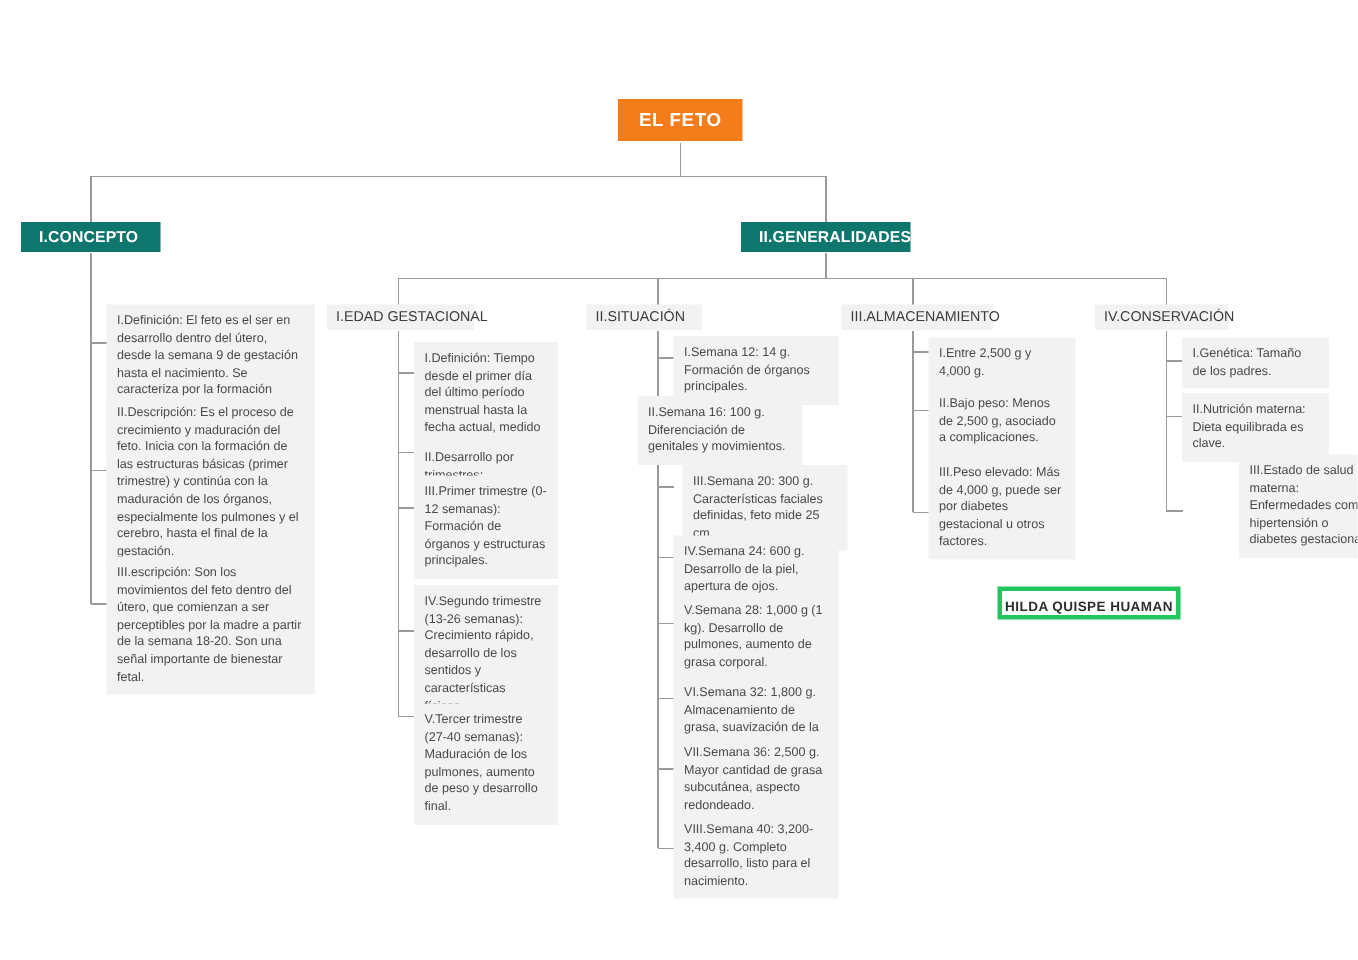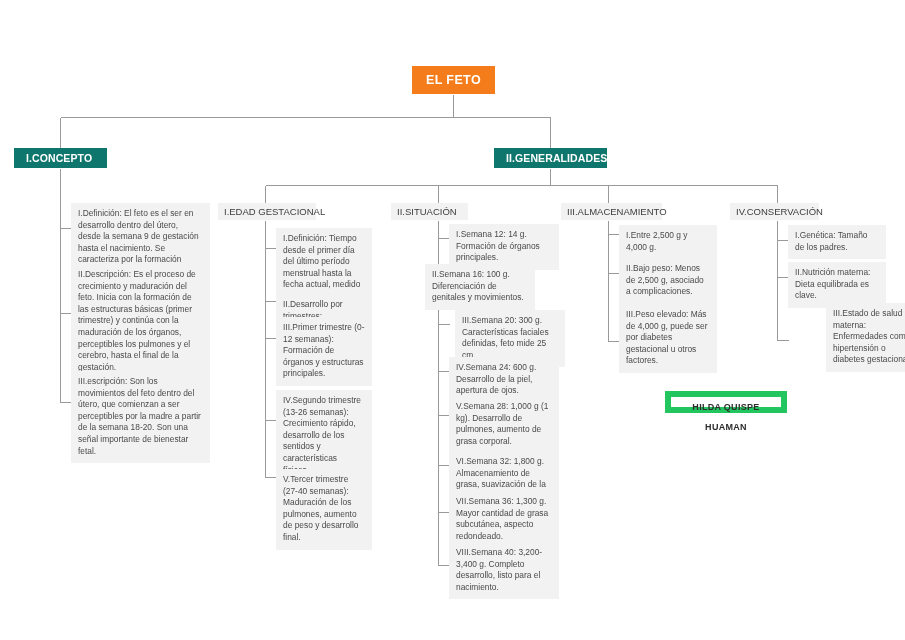--- a/index.html
+++ b/index.html
@@ -73,21 +73,21 @@
   .leaf-node {
     background: #F2F2F2;
     color: #4a4a4a;
     font-size: 8.4px;
     line-height: 11.6px;
     padding: 5px 7px 6px 7px;
     box-sizing: border-box;
   }
   
   .signature-node {
-    border: 6px solid #22c55e;
+    border: 3px solid #22c55e;
     background: #ffffff;
     color: #2d2d2d;
     font-size: 9px;
     font-weight: bold;
     letter-spacing: 0.3px;
     text-align: center;
     line-height: 20px;
     height: 22px;
   }
 </style>
@@ -144,42 +144,42 @@
       <path d="M777.5 277.5 L788.5 277.5"></path>
       <path d="M777.5 340.5 L788.5 340.5"></path>
     </g>
   </svg>
 
   <div class="node root-node" style="left:412px; top:66px; width:83px;">EL FETO</div>
 
   <div class="node branch-node" style="left:14px; top:148px; width:93px;">I.CONCEPTO</div>
 
   <div class="node leaf-node" style="left:71px; top:203px; width:139px;">I.Definición: El feto es el ser en desarrollo dentro del útero, desde la semana 9 de gestación hasta el nacimiento. Se caracteriza por la formación completa de los órganos y sistemas, y por un crecimiento acelerado.</div>
-  <div class="node leaf-node" style="left:71px; top:264px; width:139px;">II.Descripción: Es el proceso de crecimiento y maduración del feto. Inicia con la formación de las estructuras básicas (primer trimestre) y continúa con la maduración de los órganos, perceptibles los pulmones y el cerebro, hasta el final de la gestación.</div>
+  <div class="node leaf-node" style="left:71px; top:264px; width:139px;">II.Descripción: Es el proceso de crecimiento y maduración del feto. Inicia con la formación de las estructuras básicas (primer trimestre) y continúa con la maduración de los órganos, especialmente los pulmones y el cerebro, hasta el final de la gestación.</div>
   <div class="node leaf-node" style="left:71px; top:371px; width:139px;">III.escripción: Son los movimientos del feto dentro del útero, que comienzan a ser perceptibles por la madre a partir de la semana 18-20. Son una señal importante de bienestar fetal.</div>
 
   <div class="node branch-node centered" style="left:494px; top:148px; width:113px;">II.GENERALIDADES</div>
 
   <div class="node subbranch-node" style="left:218px; top:203px; width:98px;">I.EDAD GESTACIONAL</div>
 
   <div class="node leaf-node" style="left:276px; top:228px; width:96px;">I.Definición: Tiempo desde el primer día del último período menstrual hasta la fecha actual, medido en semanas.</div>
   <div class="node leaf-node" style="left:276px; top:294px; width:96px;">II.Desarrollo por trimestres:</div>
   <div class="node leaf-node" style="left:276px; top:317px; width:96px;">III.Primer trimestre (0-12 semanas): Formación de órganos y estructuras principales.</div>
   <div class="node leaf-node" style="left:276px; top:390px; width:96px;">IV.Segundo trimestre (13-26 semanas): Crecimiento rápido, desarrollo de los sentidos y características físicas.</div>
   <div class="node leaf-node" style="left:276px; top:469px; width:96px;">V.Tercer trimestre (27-40 semanas): Maduración de los pulmones, aumento de peso y desarrollo final.</div>
 
   <div class="node subbranch-node" style="left:391px; top:203px; width:77px;">II.SITUACIÓN</div>
 
   <div class="node leaf-node" style="left:449px; top:224px; width:110px;">I.Semana 12: 14 g. Formación de órganos principales.</div>
   <div class="node leaf-node" style="left:425px; top:264px; width:110px;">II.Semana 16: 100 g. Diferenciación de genitales y movimientos.</div>
   <div class="node leaf-node" style="left:455px; top:310px; width:110px;">III.Semana 20: 300 g. Características faciales definidas, feto mide 25 cm.</div>
   <div class="node leaf-node" style="left:449px; top:357px; width:110px;">IV.Semana 24: 600 g. Desarrollo de la piel, apertura de ojos.</div>
   <div class="node leaf-node" style="left:449px; top:396px; width:110px;">V.Semana 28: 1,000 g (1 kg). Desarrollo de pulmones, aumento de grasa corporal.</div>
   <div class="node leaf-node" style="left:449px; top:451px; width:110px;">VI.Semana 32: 1,800 g. Almacenamiento de grasa, suavización de la piel.</div>
-  <div class="node leaf-node" style="left:449px; top:491px; width:110px;">VII.Semana 36: 1,300 g. Mayor cantidad de grasa subcutánea, aspecto redondeado.</div>
+  <div class="node leaf-node" style="left:449px; top:491px; width:110px;">VII.Semana 36: 2,500 g. Mayor cantidad de grasa subcutánea, aspecto redondeado.</div>
   <div class="node leaf-node" style="left:449px; top:542px; width:110px;">VIII.Semana 40: 3,200-3,400 g. Completo desarrollo, listo para el nacimiento.</div>
 
   <div class="node subbranch-node" style="left:561px; top:203px; width:101px;">III.ALMACENAMIENTO</div>
 
   <div class="node leaf-node" style="left:619px; top:225px; width:98px;">I.Entre 2,500 g y 4,000 g.</div>
   <div class="node leaf-node" style="left:619px; top:258px; width:98px;">II.Bajo peso: Menos de 2,500 g, asociado a complicaciones.</div>
   <div class="node leaf-node" style="left:619px; top:304px; width:98px;">III.Peso elevado: Más de 4,000 g, puede ser por diabetes gestacional u otros factores.</div>
 
   <div class="node subbranch-node" style="left:730px; top:203px; width:89px;text-align:center;">IV.CONSERVACIÓN</div>
 

